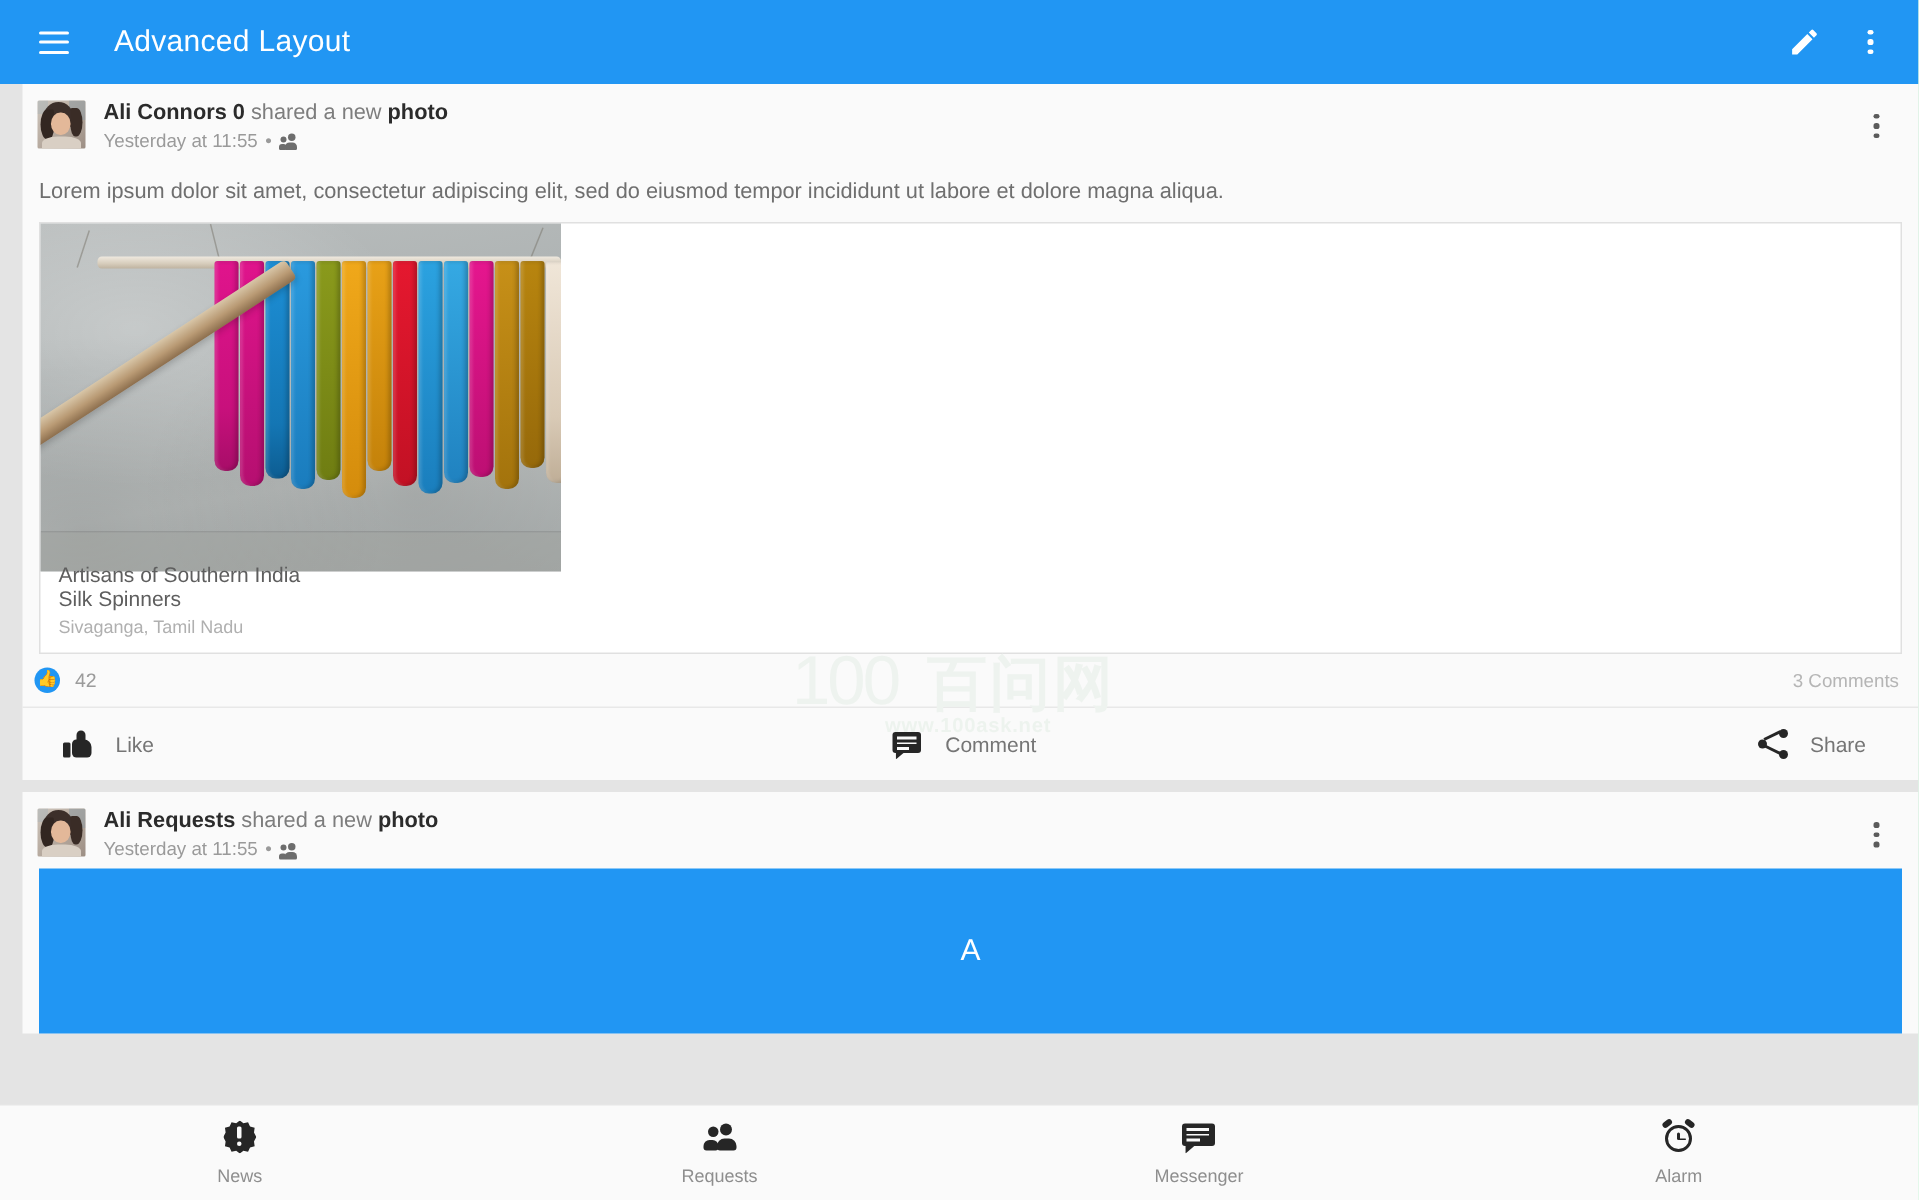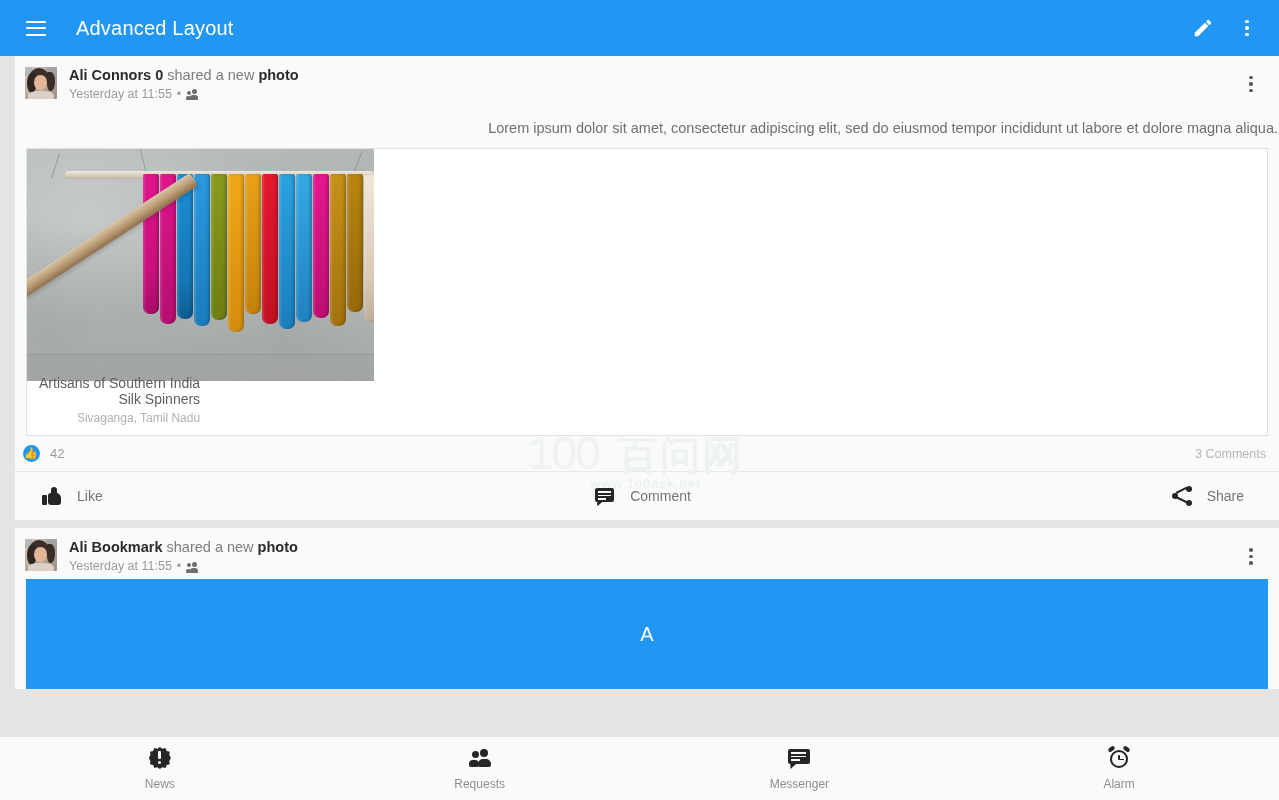--- a/index.html
+++ b/index.html
@@ -2,21 +2,21 @@
 <html><head>
 <meta charset="utf-8">
 <style>
   * { box-sizing: border-box; margin: 0; padding: 0; }
   html, body {
     width: 1279px; height: 800px;
     font-family: "Liberation Sans", sans-serif;
     background: #fafafa;
     overflow: hidden;
   }
-  .screen { width: 1279px; height: 800px; position: relative; display: flex; flex-direction: column; background: #86efac; text-align: right; }
+  .screen { width: 1279px; height: 800px; position: relative; display: flex; flex-direction: column; background: #86efac; }
 
   
   .toolbar {
     height: 56px; min-height: 56px;
     background: #2196f3;
     display: flex; align-items: center;
     padding: 0 10px 0 14px;
     position: relative; z-index: 5;
   }
   .tb-icon-btn {
@@ -369,21 +369,21 @@
         <div class="avatar">
           <div class="bg1"></div>
             <div class="bg2"></div>
           <div class="hair"></div>
             <div class="hair2"></div>
             <div class="hair3"></div>
           <div class="face"></div>
             <div class="body"></div>
         </div>
         <div class="head-text">
-          <div class="head-line1"><span class="name">Ali Bookmark</span> <span>shared a new</span> <span class="obj">photo</span></div>
+          <div class="head-line1"><span class="name">Ali Requests</span> <span>shared a new</span> <span class="obj">photo</span></div>
           <div class="head-line2">
             <span>Yesterday at 11:55</span>
             <span>•</span>
             <span class="people-ico">
                 <span class="h1"></span>
                 <span class="h2"></span>
                 <span class="b1"></span>
                 <span class="b2"></span>
               </span>
           </div>

